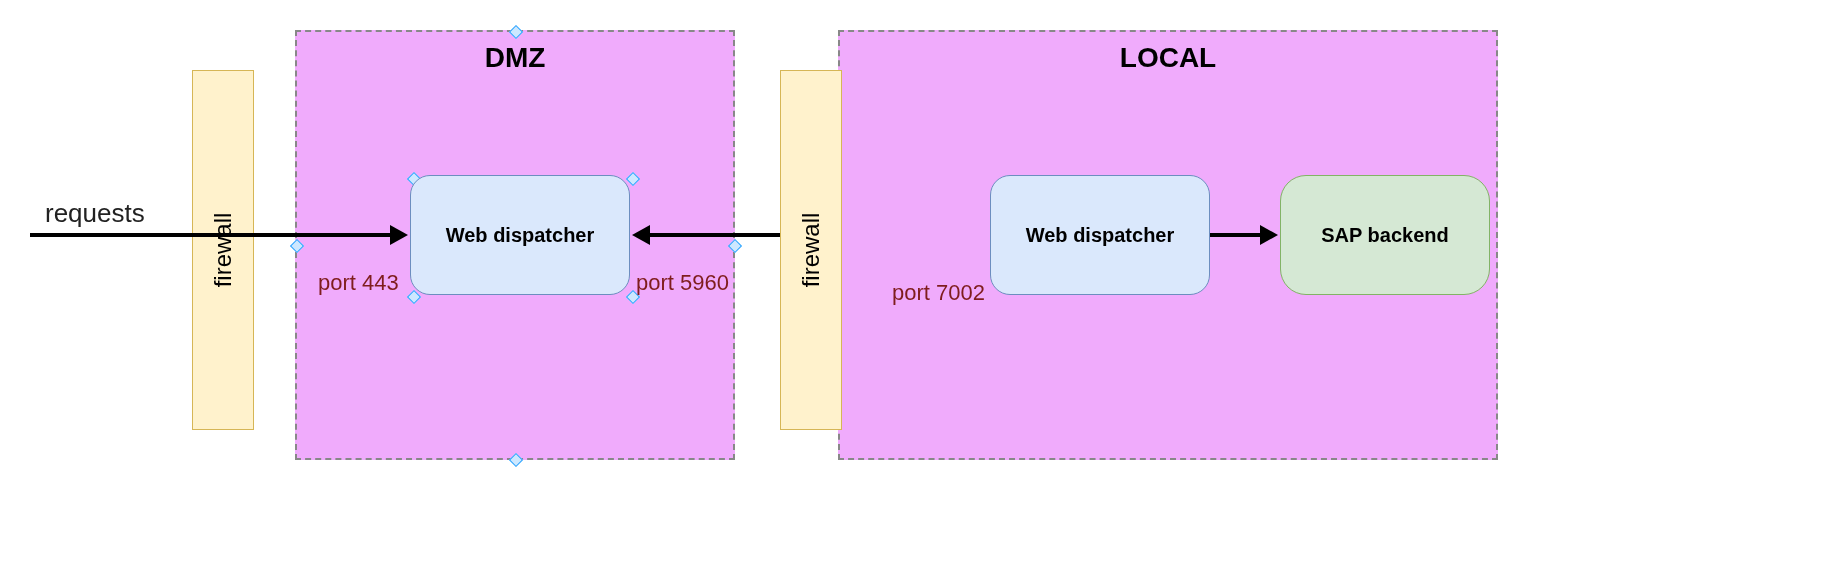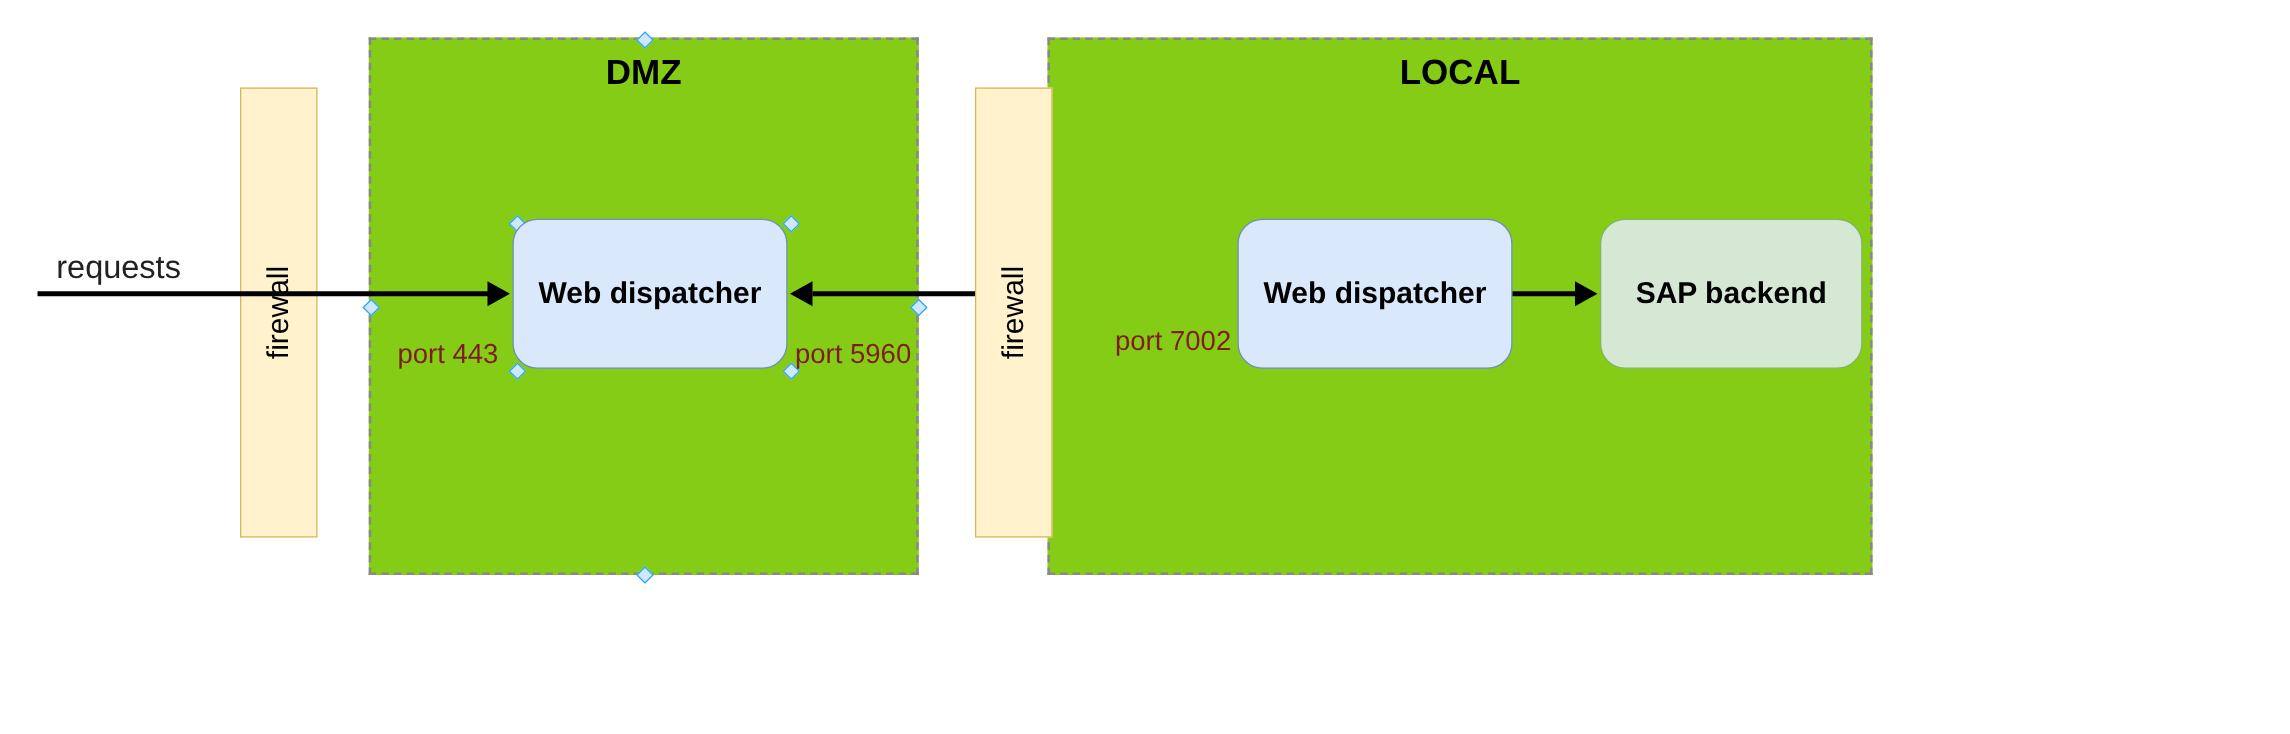--- a/index.html
+++ b/index.html
@@ -7,21 +7,21 @@
       padding: 0;
       background: #fff;
       font-family: Arial, Helvetica, sans-serif;
       width: 1832px;
       height: 587px;
       position: relative;
     }
     .zone {
       position: absolute;
       border: 2px dashed #888;
-      background: #84cc16;
+      background: #f0abfc;
       box-sizing: border-box;
     }
     .zone-title {
       text-align: center;
       font-weight: bold;
       font-size: 28px;
       margin-top: 10px;
     }
     .firewall {
       position: absolute;
@@ -38,21 +38,21 @@
       white-space: nowrap;
     }
     .node-box {
       position: absolute;
       border-radius: 20px;
       box-sizing: border-box;
       display: flex;
       align-items: center;
       justify-content: center;
       font-weight: bold;
-      font-size: 24px;
+      font-size: 20px;
       text-align: center;
     }
     .node-blue {
       background: #dae8fc;
       border: 1px solid #6c8ebf;
     }
     .node-green {
       background: #d5e8d4;
       border: 1px solid #82b366;
     }
@@ -125,30 +125,30 @@
 </div>
 
 <div class="node-box node-blue" style="left:410px; top:175px; width:220px; height:120px;">
   <span>Web dispatcher</span>
 </div>
 
 <div class="node-box node-blue" style="left:990px; top:175px; width:220px; height:120px;">
   <span>Web dispatcher</span>
 </div>
 
-<div class="node-box node-green" style="left:1280px; top:175px; width:210px; height:120px;">
+<div class="node-box node-green" style="left:1280px; top:175px; width:210px; height:120px;border-radius:26px;">
   <span>SAP backend</span>
 </div>
 
 <div class="requests-label" style="left:45px; top:198px;">requests</div>
 
 <div class="arrow-line" style="left:30px; top:233px; width:362px;"></div>
 <div class="arrow-head-right" style="left:390px; top:225px;"></div>
 
 <div class="arrow-line" style="left:650px; top:233px; width:130px;"></div>
 <div class="arrow-head-left" style="left:632px; top:225px;"></div>
 
 <div class="arrow-line" style="left:1210px; top:233px; width:52px;"></div>
 <div class="arrow-head-right" style="left:1260px; top:225px;"></div>
 
 <div class="port-label" style="left:318px; top:270px;">port 443</div>
 <div class="port-label" style="left:636px; top:270px;">port 5960</div>
-<div class="port-label" style="left:892px; top:260px;">port 7002</div>
+<div class="port-label" style="left:892px; top:280px;">port 7002</div>
 
 </body></html>

